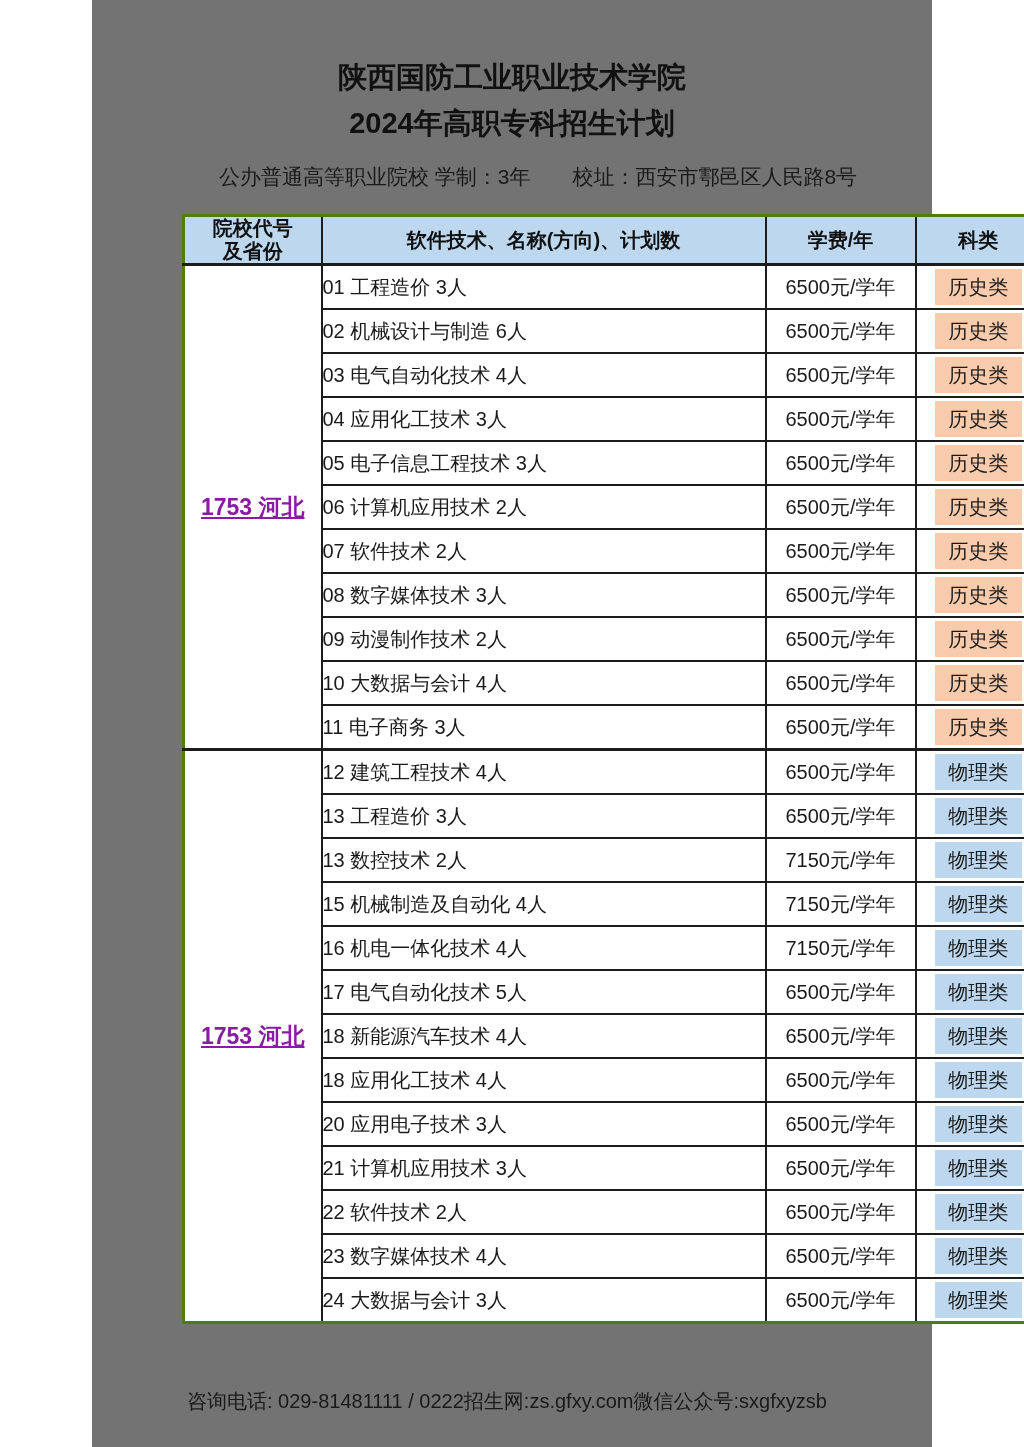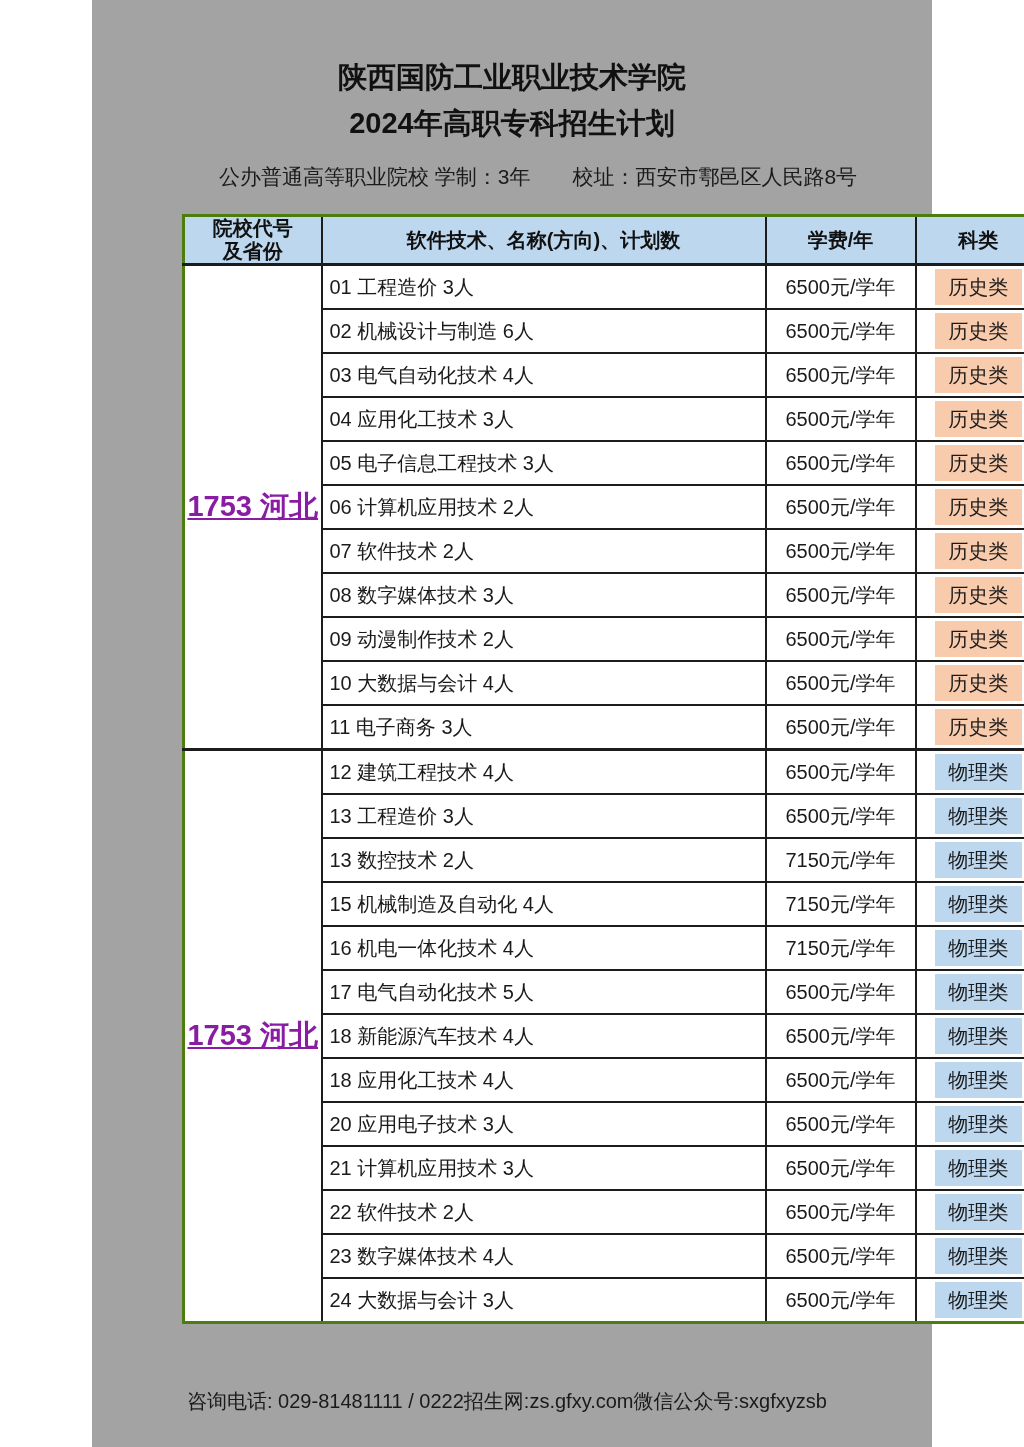--- a/index.html
+++ b/index.html
@@ -2,21 +2,21 @@
 <html style="--header-bg: #BDD7EE; --code-color: #8A1CA3;"><head>
 <meta charset="utf-8">
 <style>
   * { margin: 0; padding: 0; box-sizing: border-box; }
   html, body { background: #ffffff; }
   .page {
     position: relative;
     width: 840px;
     height: 1447px;
     margin: 0 auto;
-    background: #a3a3a3;
+    background: #737373;
     font-family: "Liberation Sans", "DejaVu Sans", sans-serif;
     color: #1a1a1a;
   }
   .titles { text-align: center; padding-top: 54px; }
   .titles h1, .titles h2 {
     font-size: 29px;
     font-weight: bold;
     line-height: 46px;
     color: #111111;
   }
@@ -46,33 +46,33 @@
   .plan-table thead th {
     background: var(--header-bg, #BDD7EE);
     border-bottom: 3px solid #1c1c1c;
     height: 46px;
     font-weight: bold;
     text-align: center;
     line-height: 23px;
     color: #111111;
   }
   .plan-table tbody td { height: 42px; background: #ffffff; }
-  td.major { text-align: left; padding-left: 7px; }
+  td.major { text-align: left; }
   td.fee   { text-align: center; }
   td.cat   { padding: 3px 18px; text-align: center; }
   .cat-fill {
     height: 36px;
     display: flex;
     align-items: center;
     justify-content: center;
   }
   td.province { text-align: center; }
   .province-text {
     color: var(--code-color, #7030A0);
-    font-size: 29px;
+    font-size: 23px;
     font-weight: bold;
     text-decoration: underline;
     white-space: nowrap;
   }
   tr.section-divider td { border-top: 3px solid #1c1c1c; }
 
   .footer {
     position: absolute;
     left: 95px;
     top: 1388px;

